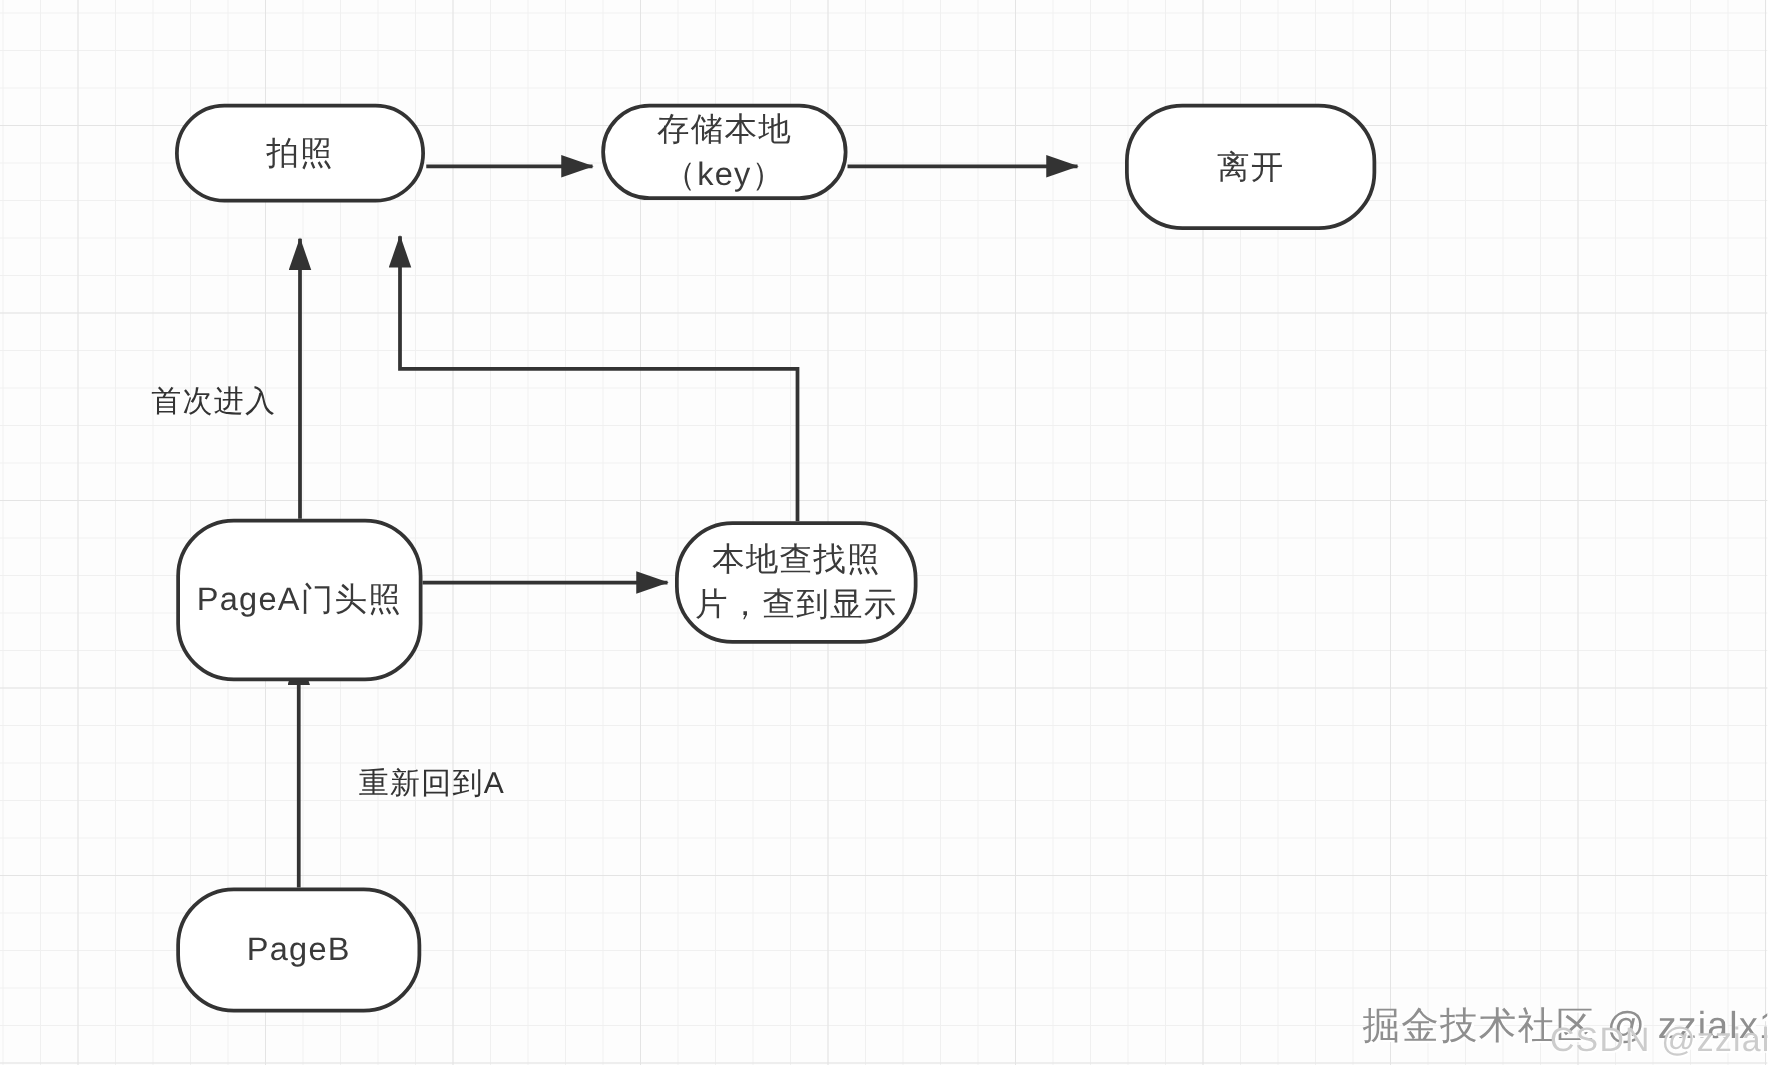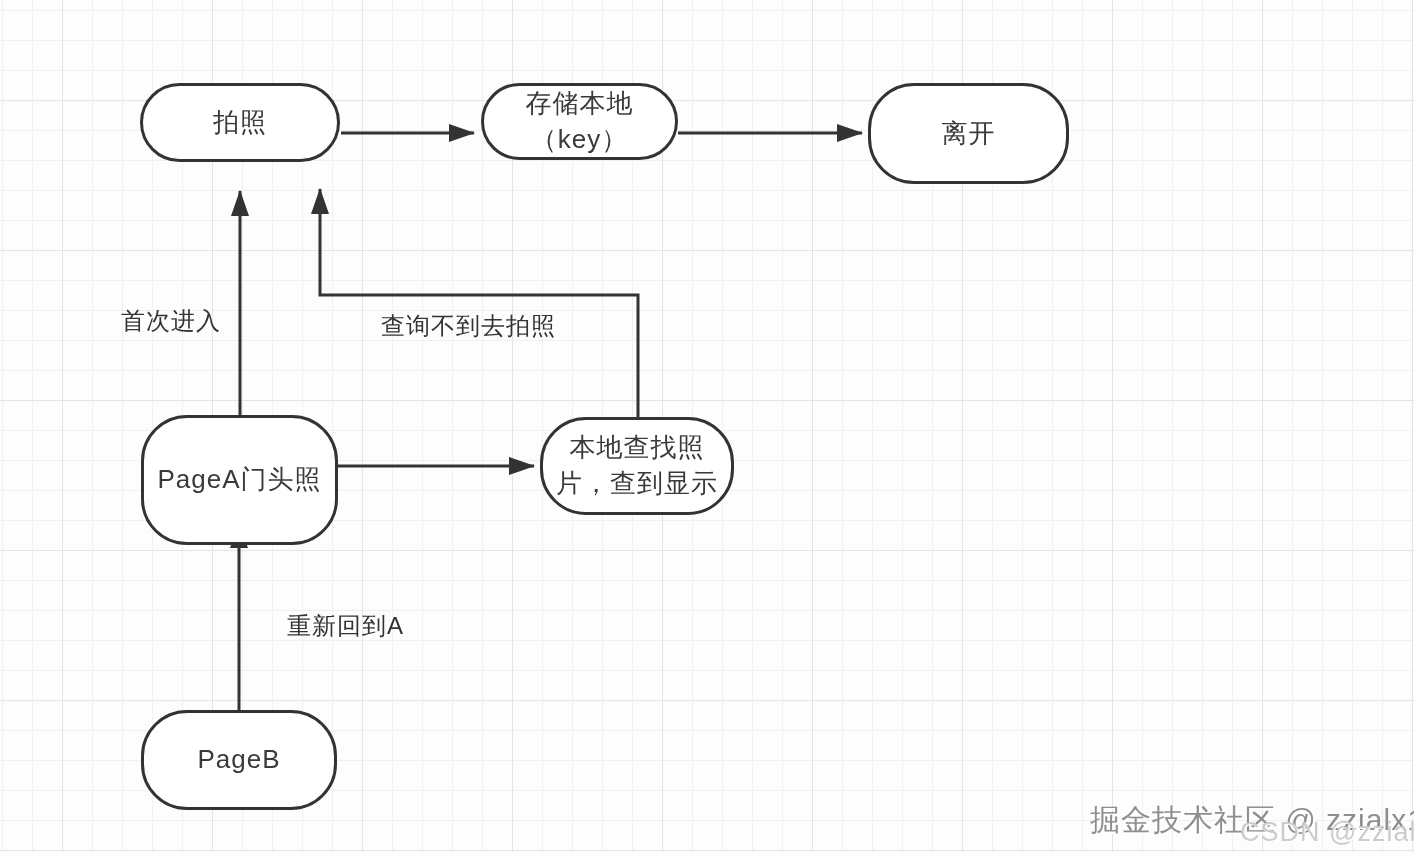--- a/index.html
+++ b/index.html
@@ -97,40 +97,39 @@
 
   <div class="node" style="left:140px; top:83px; width:200px; height:79px;">
     <span class="node-label">拍照</span>
   </div>
 
   <div class="node" style="left:481px; top:83px; width:197px; height:77px;">
     <span class="node-label">存储本地
 （key）</span>
   </div>
 
-  <div class="node" style="left:868px; top:83px; width:201px; height:101px;align-items:center;">
+  <div class="node" style="left:900px; top:83px; width:201px; height:101px;align-items:center;">
     <span class="node-label">离开</span>
   </div>
 
   <div class="node" style="left:141px; top:415px; width:197px; height:130px;">
     <span class="node-label">PageA门头照</span>
   </div>
 
   <div class="node" style="left:540px; top:417px; width:194px; height:98px;">
     <span class="node-label">本地查找照
 片，查到显示</span>
   </div>
 
   <div class="node" style="left:141px; top:710px; width:196px; height:100px;">
     <span class="node-label">PageB</span>
   </div>
 
   <div class="edge-label" style="left:121px; top:305px;">首次进入</div>
 
-  <div class="edge-label" style="left:381px; top:310px;">查询不到去拍照</div>
 
   <div class="edge-label" style="left:287px; top:610px;">重新回到A</div>
 
   <div class="watermark-juejin">掘金技术社区 @ zzialx123</div>
 
   <div class="watermark-csdn">CSDN @zzialx</div>
 
 </div>
 
 </body></html>

